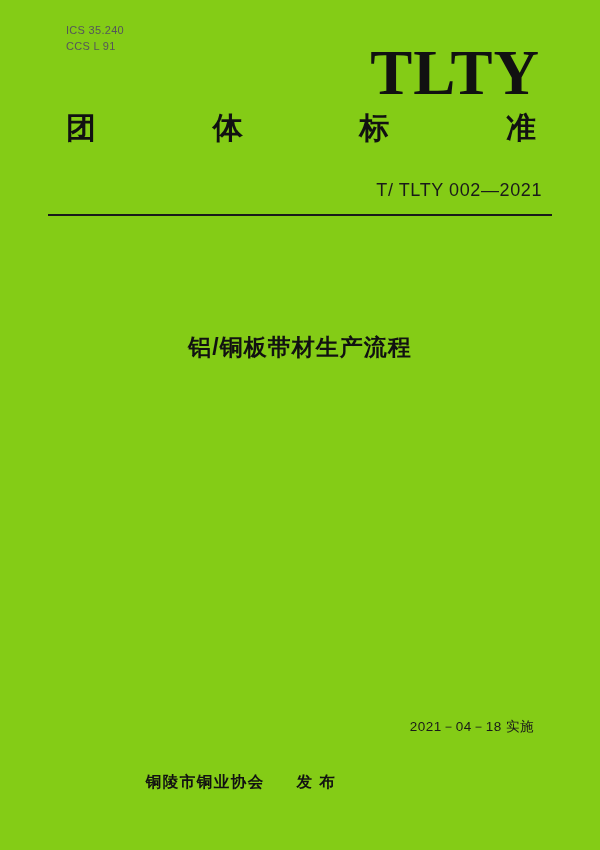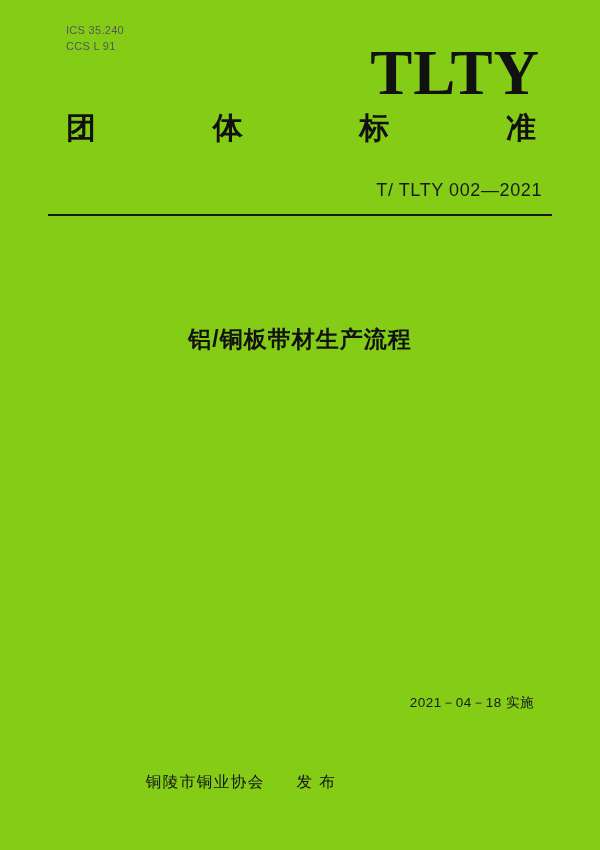--- a/index.html
+++ b/index.html
@@ -82,21 +82,21 @@
     top: 214px;
     width: 504px;
     height: 2px;
     background: #1a1a1a;
   }
 
   
   .doctitle {
     position: absolute;
     left: 0;
-    top: 323px;
+    top: 331px;
     width: 600px;
     text-align: center;
     font-size: 23px;
     font-weight: bold;
     line-height: 33px;
     color: #111;
     letter-spacing: 1px;
     font-family: "Liberation Sans", sans-serif;
   }
   .doctitle div { white-space: nowrap; }
@@ -106,36 +106,36 @@
     position: absolute;
     left: 72px;
     top: 718px;
     font-size: 13.5px;
     letter-spacing: 0.5px;
     color: #1a1a1a;
   }
   .date-right {
     position: absolute;
     right: 66px;
-    top: 694px;
+    top: 718px;
     font-size: 13.5px;
     letter-spacing: 0.5px;
     color: #1a1a1a;
     text-align: right;
   }
 
   
   .issuer {
     position: absolute;
     left: 0;
     top: 772px;
     width: 482px;
     text-align: center;
     font-size: 15.5px;
-    font-weight: normal;
+    font-weight: bold;
     letter-spacing: 1.5px;
     color: #111;
   }
   .issuer .gap { display: inline-block; width: 20px; }
 </style>
 </head>
 <body>
 
 <div class="page">
 

